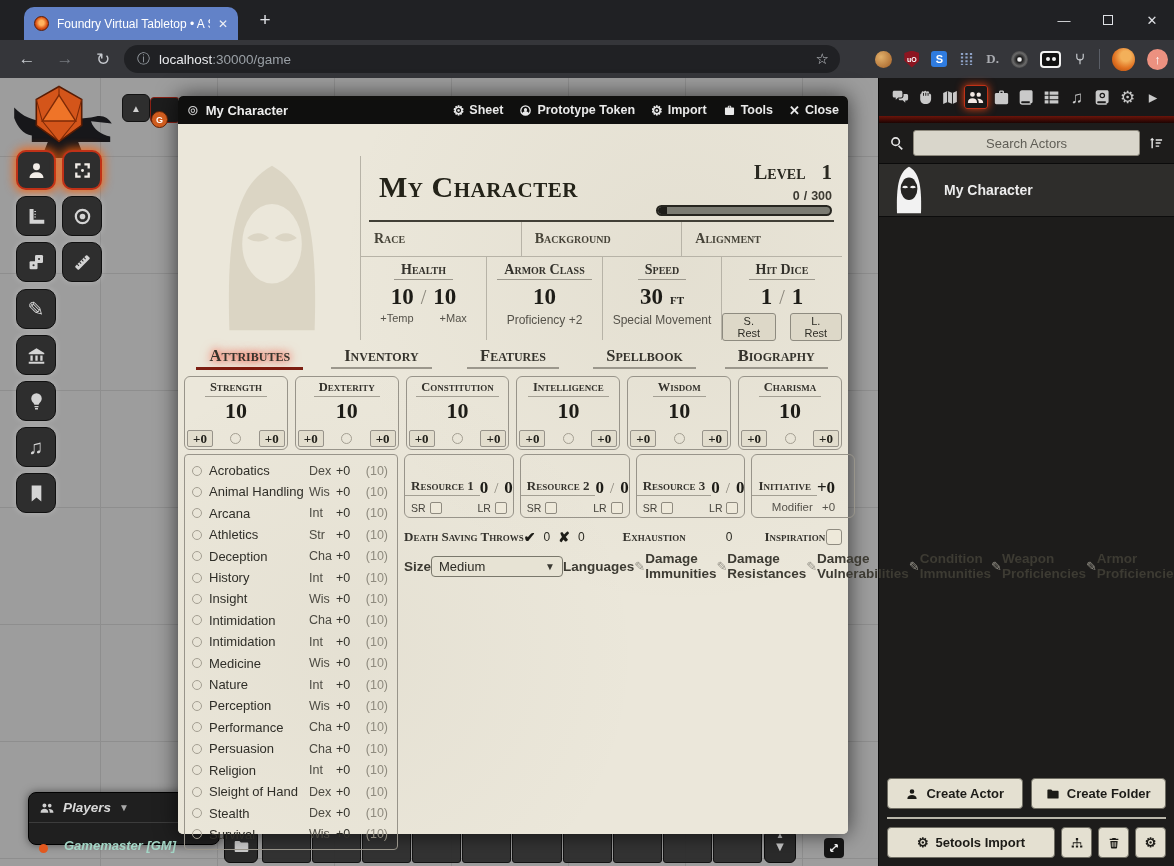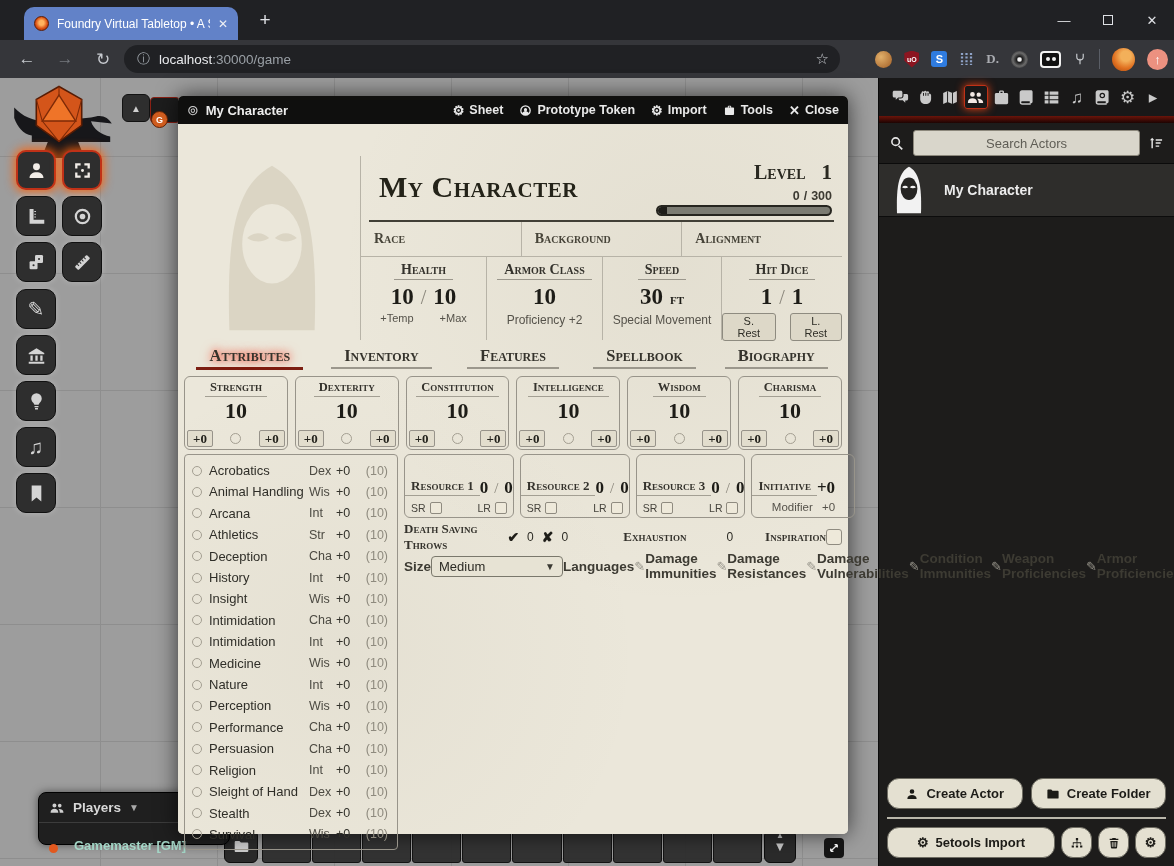--- a/index.html
+++ b/index.html
@@ -66,22 +66,22 @@
 
   
   .toolbtn{position:absolute;width:40px;height:40px;background:#2e2e2e;border:1px solid #101010;border-radius:10px;
     display:flex;align-items:center;justify-content:center;color:#d4d4d4;z-index:3;
     box-shadow:0 0 6px rgba(255,255,255,.25);}
   .toolbtn svg{width:21px;height:21px;fill:currentColor;}
   .toolbtn.active{border:2px solid #c03117;box-shadow:0 0 10px 2px rgba(255,100,10,.85);color:#f2ede8;}
   .glyph{font-size:20px;line-height:1;}
 
   
-  .players{position:absolute;left:38px;top:792px;width:192px;height:53px;background:rgba(26,26,26,.96);
-    border:1px solid #000;border-radius:8px;z-index:4;box-shadow:0 0 8px rgba(0,0,0,.5);}
+  .players{position:absolute;left:28px;top:792px;width:192px;height:53px;background:rgba(26,26,26,.96);
+    border:1px solid #000;border-radius:8px;z-index:4;box-shadow:0 0 8px rgba(0,0,0,.5);font-style:italic;}
   .players-hd{height:30px;display:flex;align-items:center;gap:8px;padding:0 10px;border-bottom:1px solid #3c3c3c;}
   .players-hd svg{width:16px;height:16px;fill:#cfcfcf;}
   .players-title{color:#d8d8d8;font-size:13.5px;font-weight:bold;}
   .players-caret{color:#a9a9a9;font-size:10px;}
   .player-row{height:30px;display:flex;align-items:flex-end;gap:16px;padding:0 10px;}
   .pdot{width:9px;height:9px;border-radius:50%;background:#e2581e;}
   .pname{color:#a3d6c6;font-size:13px;font-weight:bold;}
 
   
   .hb-folder{position:absolute;left:224px;top:830px;width:34px;height:33px;background:#2b2b2b;border:1px solid #0d0d0d;
@@ -106,21 +106,21 @@
   .sb-search{height:41px;display:flex;align-items:center;gap:8px;padding:0 10px;border-bottom:1px solid #0b0b0b;}
   .sb-search svg{width:16px;height:16px;fill:#e6e6e6;flex:0 0 auto;}
   .sb-input{flex:1;height:26px;background:#d9d6cb;border:1px solid #8c887c;border-radius:3px;
     text-align:center;font-size:13px;color:#2b2a26;font-family:"Liberation Sans",sans-serif;outline:none;}
   .sb-input::placeholder{color:#5f5d55;}
   .actor-row{height:53px;background:#2e2d2b;border-bottom:1px solid #0c0c0c;display:flex;align-items:center;gap:15px;padding:0 10px;}
   .actor-avatar{width:40px;height:48px;}
   .actor-name{color:#ececec;font-size:14px;font-weight:bold;}
   .sb-list{flex:1;background:#1d1c1b;}
   .sb-footer{padding:8px;}
-  .pbtn{background:#e4e0d1;border:1px solid #6f6d63;border-radius:12px;color:#1c1b17;font-size:13px;font-weight:bold;
+  .pbtn{background:#e4e0d1;border:1px solid #6f6d63;border-radius:4px;color:#1c1b17;font-size:13px;font-weight:bold;
     display:flex;align-items:center;justify-content:center;gap:7px;height:31px;font-family:"Liberation Sans",sans-serif;}
   .pbtn svg{width:14px;height:14px;fill:#1c1b17;}
   .pbtn .bglyph{font-size:13px;line-height:1;}
   .sb-row1{display:flex;gap:8px;}
   .sb-row1 .pbtn{flex:1;}
   .sb-div{border:none;border-top:2px solid #b9b6aa;margin:8px 0;}
   .sb-row2{display:flex;gap:6px;}
   .sb-row2 .imp{flex:1;}
   .sqbtn{width:31px;height:31px;padding:0;}
 
@@ -210,21 +210,21 @@
   .cbox{width:12px;height:12px;background:#eee9da;border:1px solid #8f8b80;border-radius:2px;}
   .initiative{flex:0 0 104px;}
   .init-val{font-size:17px;color:#1d1c17;margin-top:2px;}
   .init-foot{position:absolute;bottom:4px;width:100%;text-align:center;font-size:11.5px;color:#55524a;}
   .init-foot b{font-weight:normal;margin-left:6px;}
 
   .deathrow{position:absolute;left:226px;top:402px;width:438px;height:22px;display:flex;align-items:center;}
   .dr-label{font-size:13px;color:#34322c;}
   .dr-icons{margin-left:auto;display:flex;align-items:center;gap:8px;font-size:12px;color:#2c2b24;}
   .dmark{font-size:14px;font-weight:bold;color:#1e1d18;}
-  .exh{margin-left:55px;display:flex;align-items:center;}
+  .exh{margin-left:38px;display:flex;align-items:center;}
   .exh .dr-label{margin-right:40px;}
   .insp{margin-left:32px;display:flex;align-items:center;flex:1;}
   .bigcbox{margin-left:auto;width:16px;height:16px;background:#eee9da;border:1px solid #8f8b80;border-radius:3px;}
 
   .traits{position:absolute;left:226px;top:430px;width:438px;display:flex;flex-direction:row;}
   .trait-row{height:24.3px;display:flex;align-items:center;}
   .trait-label{font-size:13.5px;font-weight:bold;color:#3d3b33;}
   .trait-right{margin-left:auto;display:flex;align-items:center;}
   .trait-select{width:132px;height:21px;border:1px solid #7a786c;border-radius:4px;background:#e7e3d4;
     display:flex;align-items:center;padding:0 7px;font-size:13px;color:#2b2a24;}

